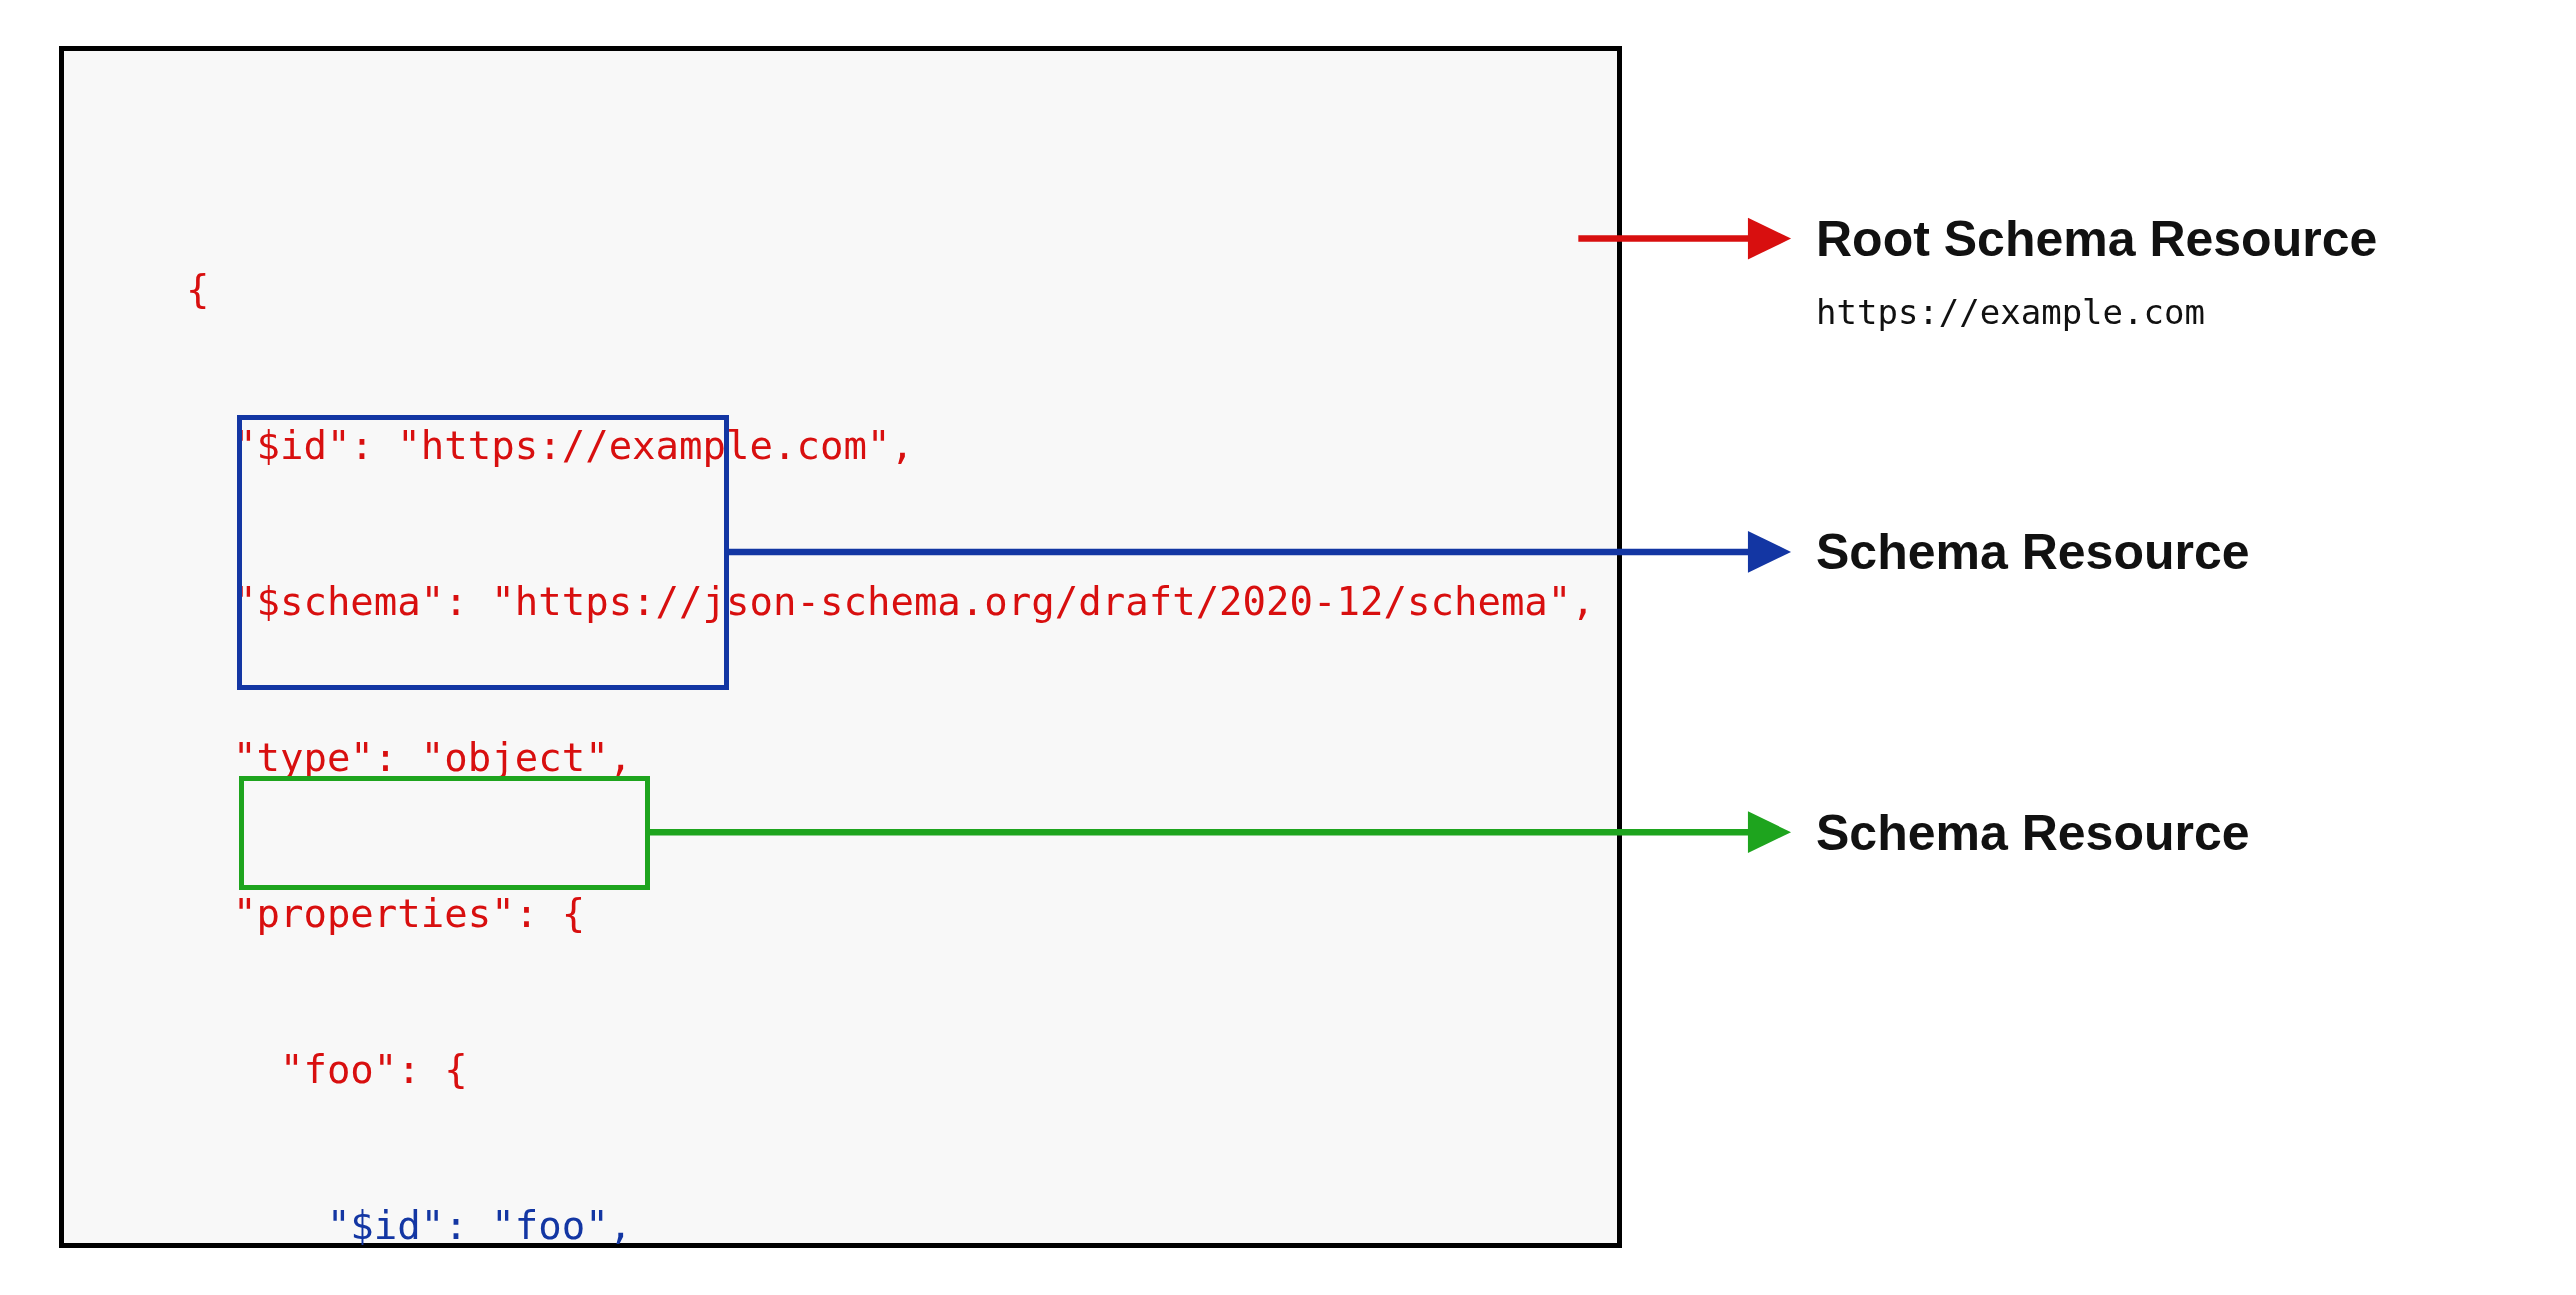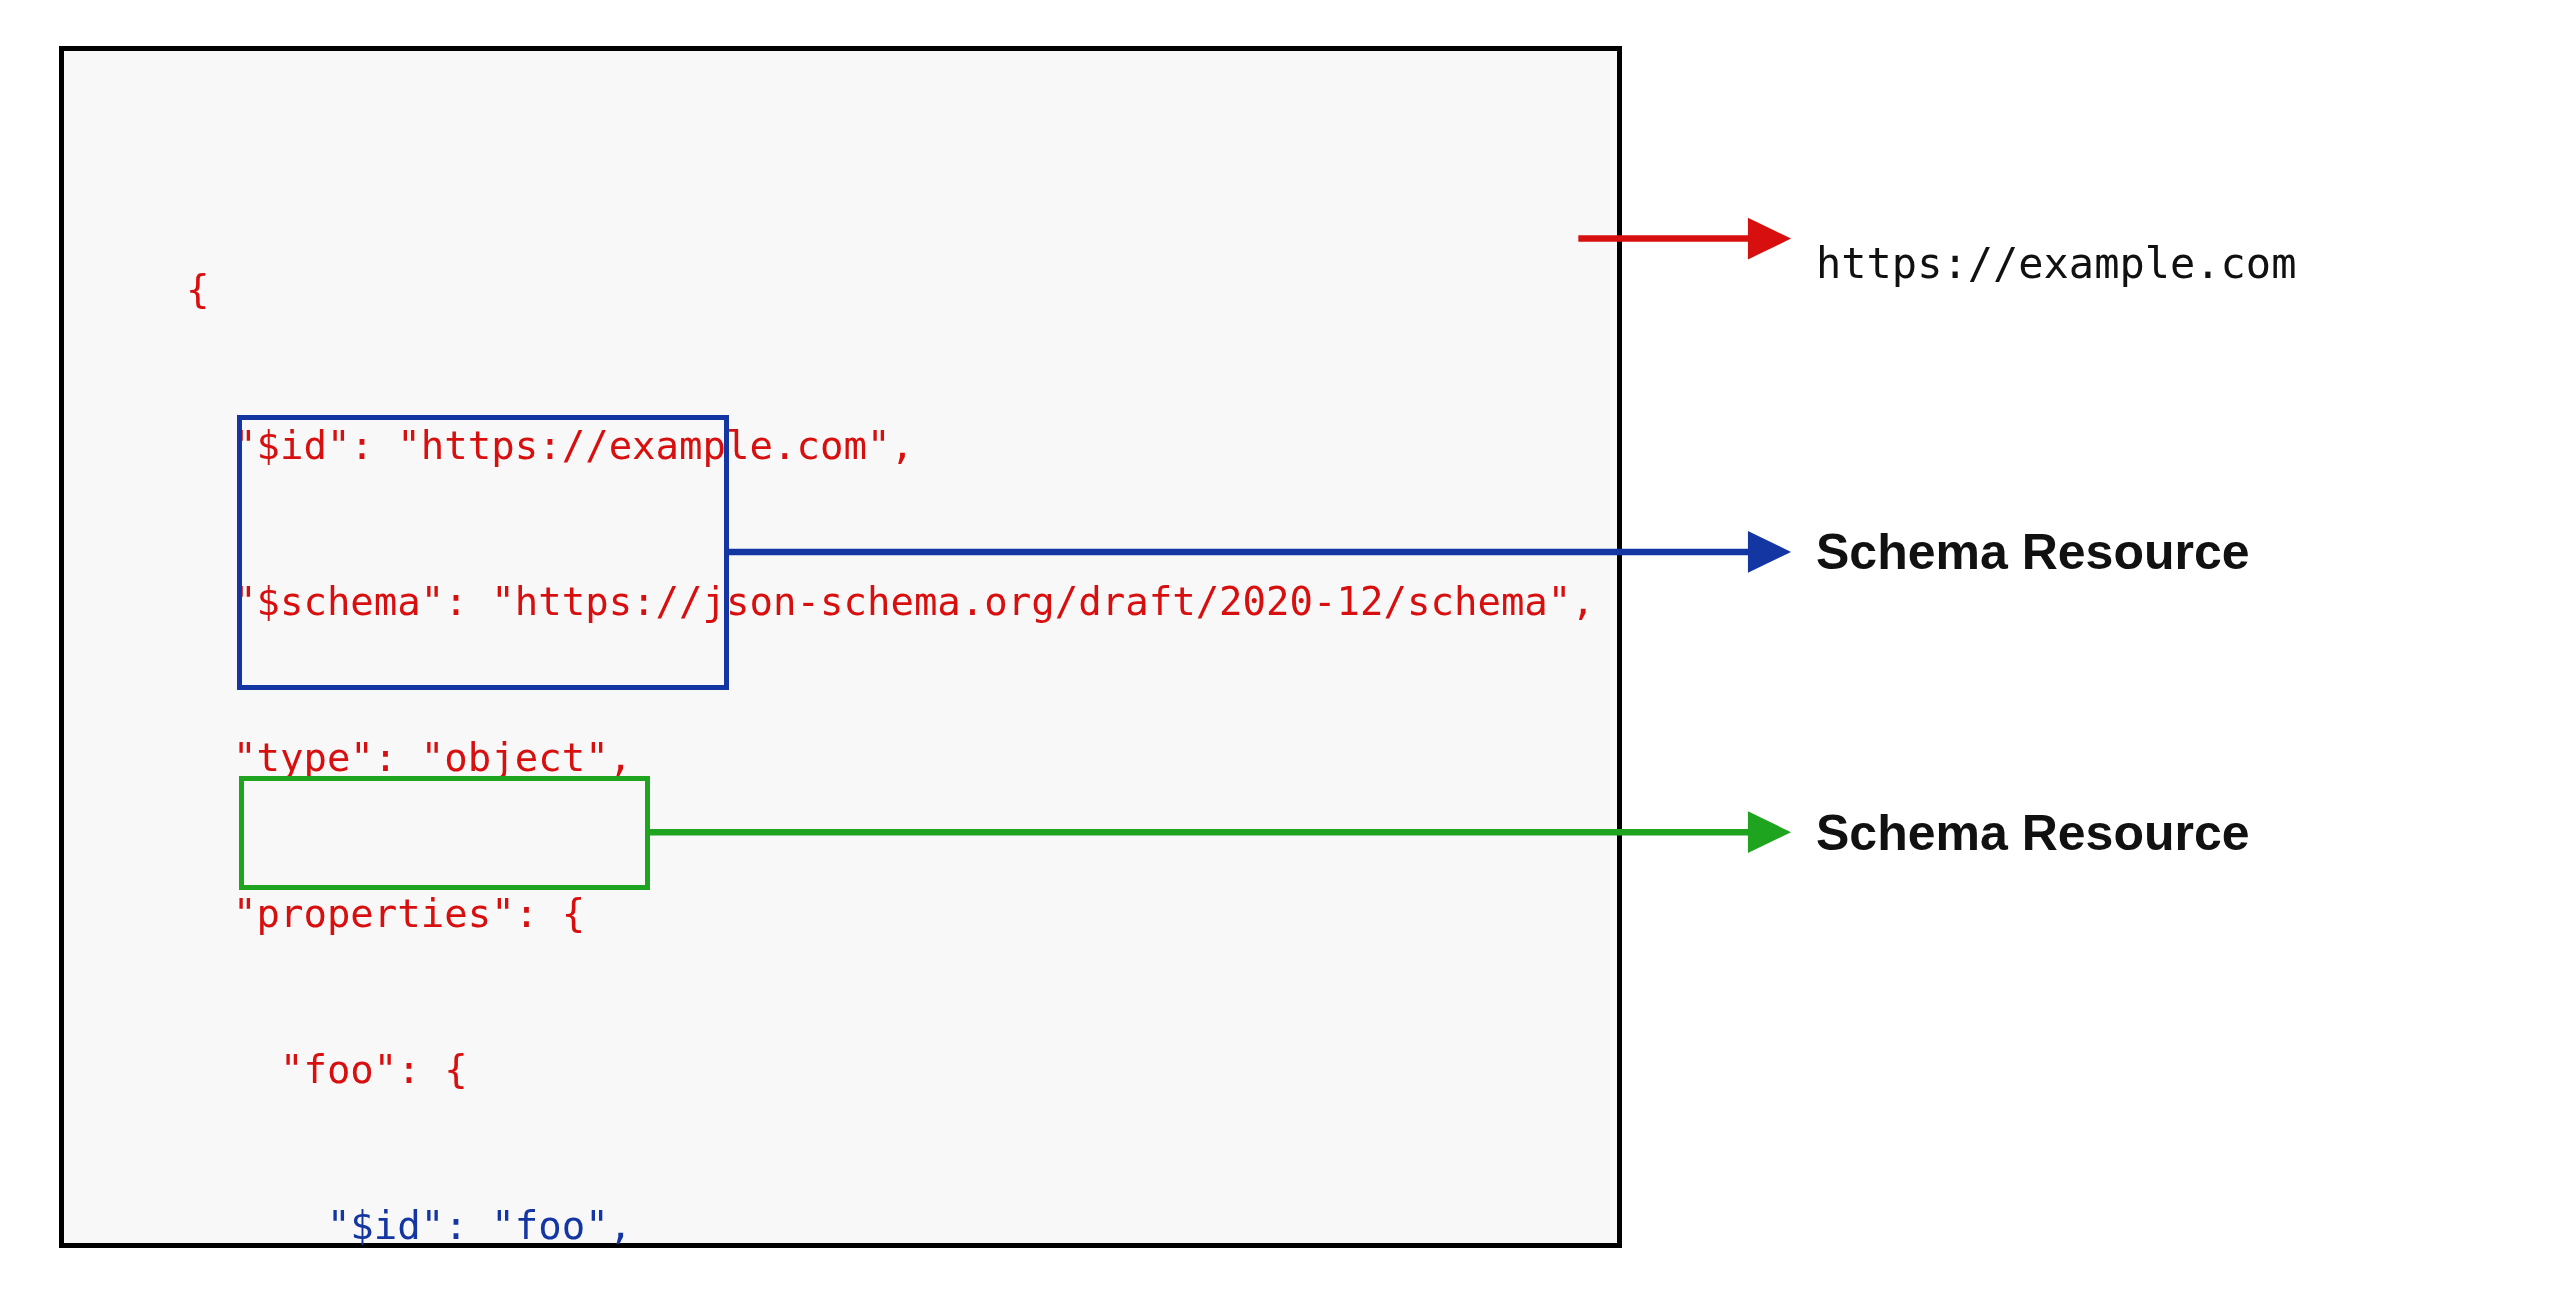--- a/index.html
+++ b/index.html
@@ -71,23 +71,23 @@
   }
   .label-title {
     font-family: "Liberation Sans", sans-serif;
     font-weight: bold;
     font-size: 50px;
     line-height: 58px;
     color: var(--ink);
     white-space: nowrap;
   }
   .label-url {
-    margin-top: 30px;
+    margin-top: 21px;
     font-family: "DejaVu Sans Mono", monospace;
-    font-size: 42px;
+    font-size: 34px;
     line-height: 47px;
     color: var(--ink);
     white-space: nowrap;
   }
   .g1 { top: 210px; }
   .g2 { top: 523px; }
   .g3 { top: 804px; }
 </style>
 </head>
 <body>
@@ -132,20 +132,21 @@
       <line x1="1013" y1="768" x2="2440" y2="768" stroke="var(--blue)" stroke-width="9"></line>
       <polygon points="2492,768 2432,739 2432,797" fill="var(--blue)"></polygon>
     </g>
     <g>
       <line x1="903" y1="1158" x2="2440" y2="1158" stroke="var(--green)" stroke-width="9"></line>
       <polygon points="2492,1158 2432,1129 2432,1187" fill="var(--green)"></polygon>
     </g>
   </svg>
 
   <div class="label-group g1">
+    <div class="label-title">Root Schema Resource</div>
     <div class="label-url">https://example.com</div>
   </div>
   <div class="label-group g2">
     <div class="label-title">Schema Resource</div>
   </div>
   <div class="label-group g3">
     <div class="label-title">Schema Resource</div>
   </div>
 
 </div>

